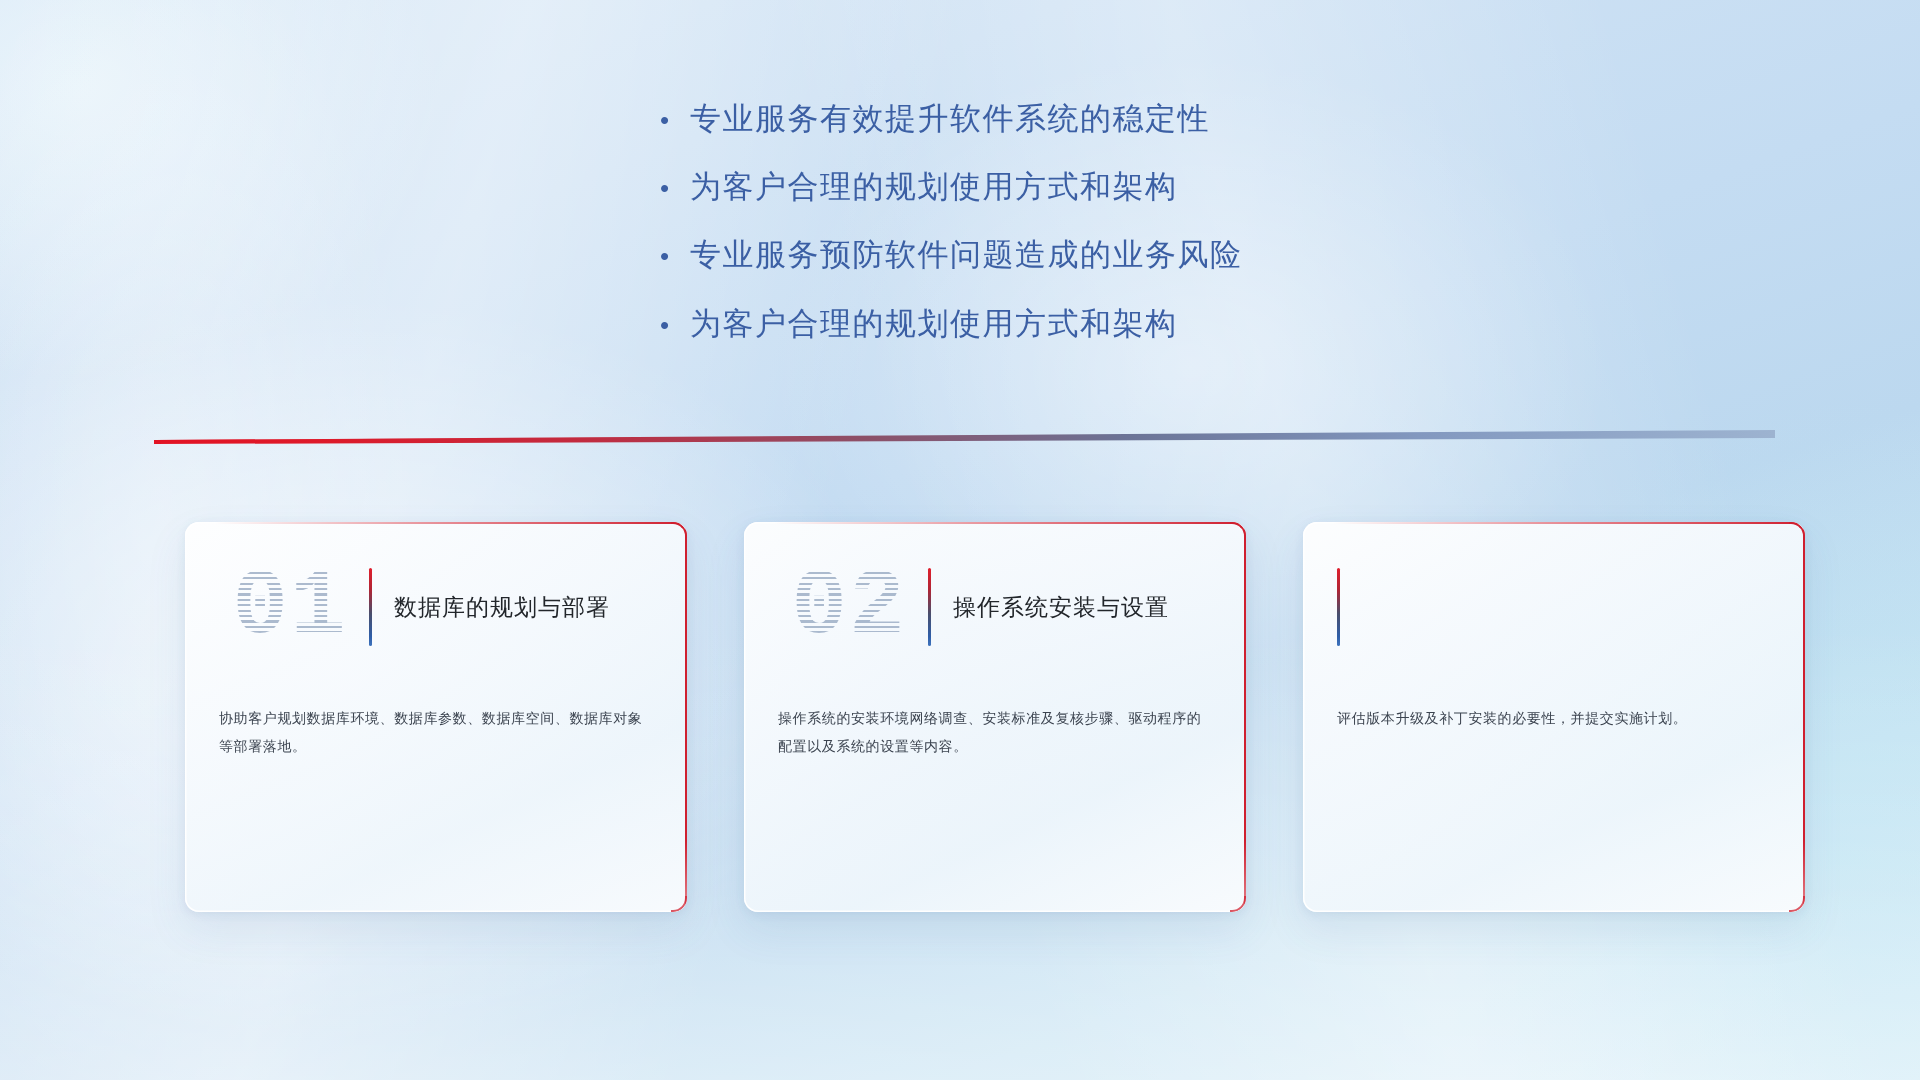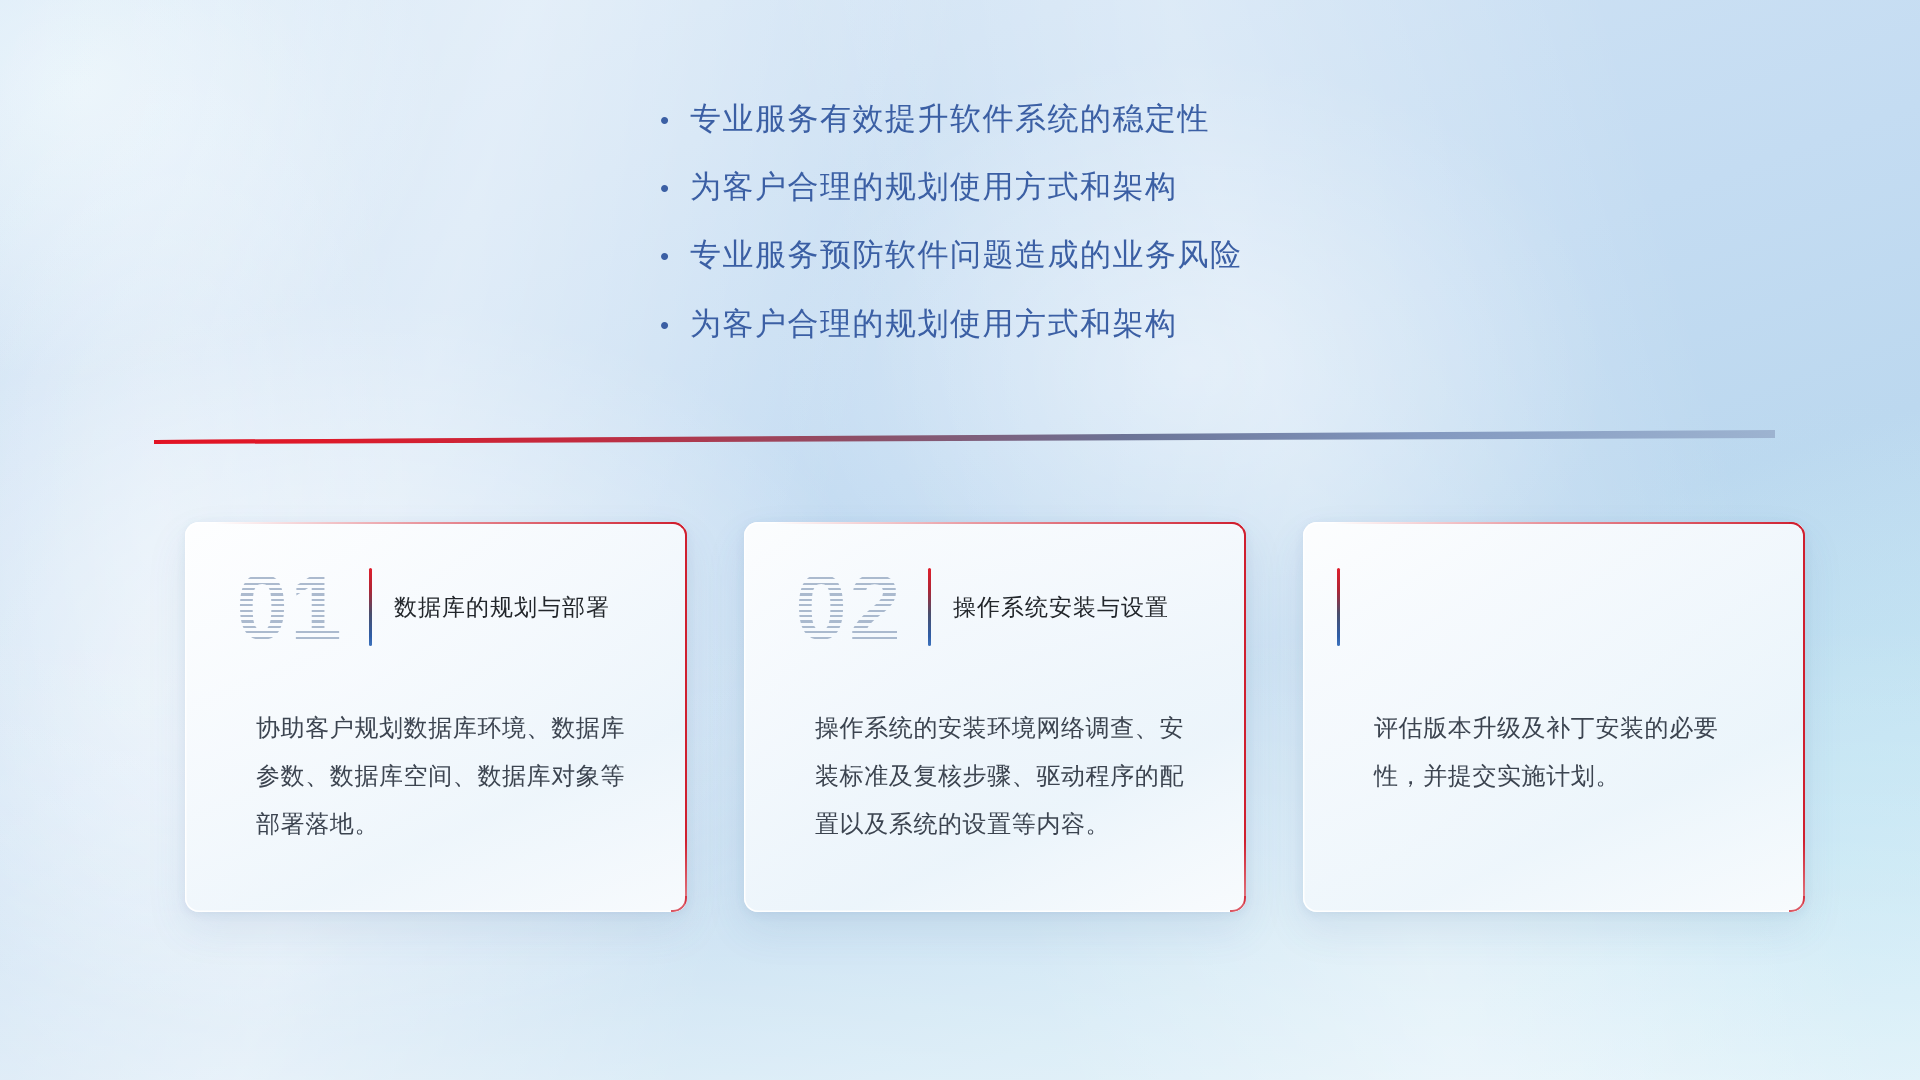--- a/index.html
+++ b/index.html
@@ -124,21 +124,21 @@
     position:relative;
     display:flex;
     align-items:center;
     height:170px;
     padding:0 34px 0 30px;
   }
   .card-num{
     position:relative;
     flex:0 0 auto;
     width:150px;
-    font-family:Liberation Sans, sans-serif;
+    font-family:Liberation Mono, monospace;
     font-size:93px;
     font-weight:700;
     letter-spacing:2px;
     line-height:1;
     color:#9fb2c9;
     opacity:0.62;
     -webkit-text-fill-color:transparent;
     background-image:repeating-linear-gradient(
         180deg,
         #7d93b2 0px, #7d93b2 2.2px,
@@ -158,25 +158,24 @@
   .card-title{
     flex:1 1 auto;
     font-size:23px;
     line-height:1.32;
     color:#22262b;
     letter-spacing:1px;
   }
 
   .card-body{
     padding:12px 38px 0 34px;
-    font-size:24px;
+    font-size:14px;
     line-height:2.0;
     color:#3c4450;
     letter-spacing:0.6px;
-    margin-left:37px;
   }
 
   
 </style>
 </head>
 <body>
 
 <div id="slide">
 
   <div class="bullets">

